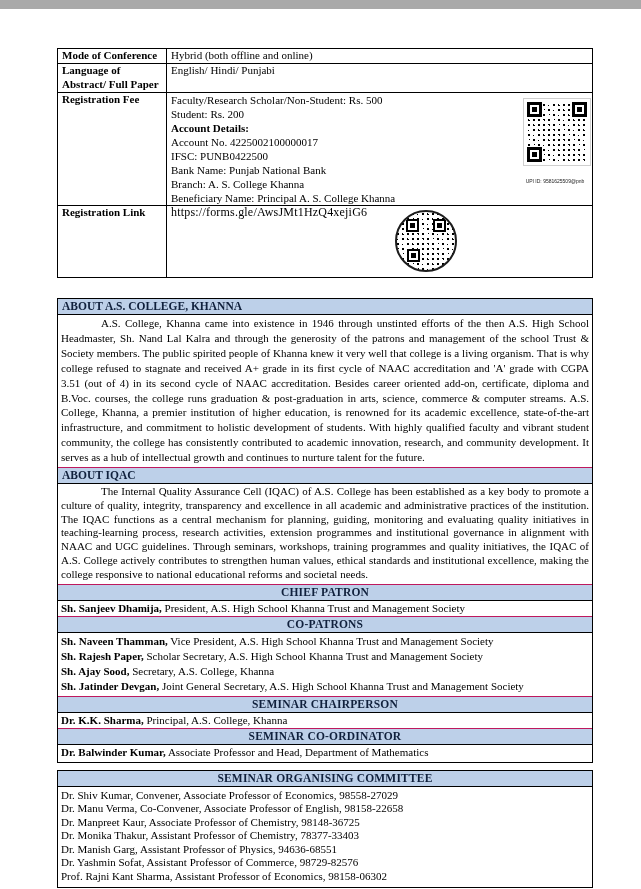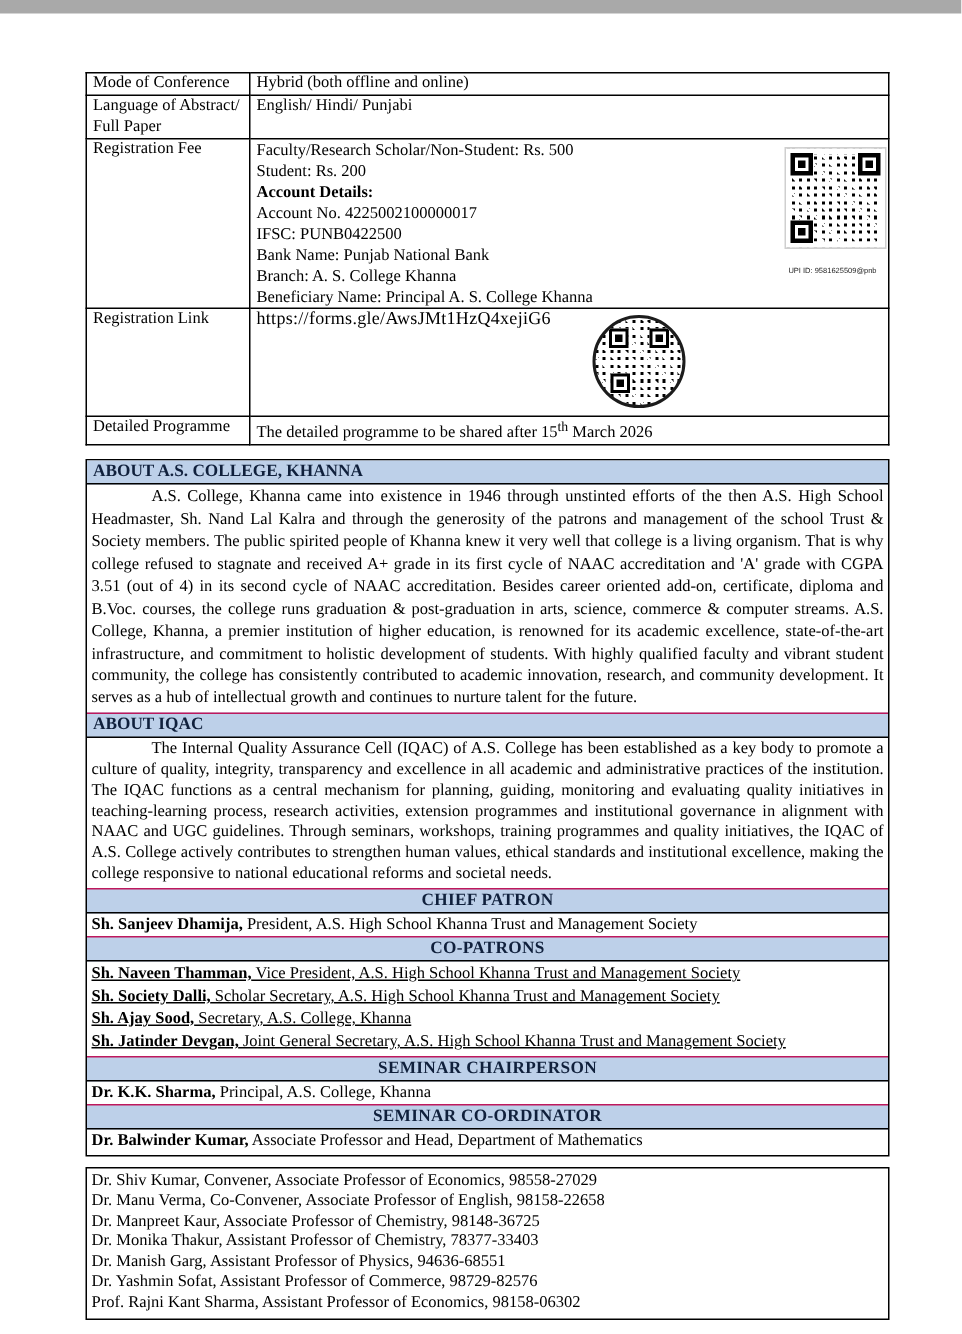--- a/index.html
+++ b/index.html
@@ -8,21 +8,21 @@
     font-family:"Liberation Serif","DejaVu Serif",serif;color:#000;
     -webkit-font-smoothing:antialiased;
   }
   .top-bar{width:641px;height:9px;background:var(--top-bar,#a9a9a9);}
   .content{margin:39px 48px 0 57px;width:536px;}
 
   
   table.info-table{border-collapse:collapse;width:536px;font-size:11px;table-layout:fixed;}
   table.info-table td{border:1px solid #000;vertical-align:top;padding:0 4px;line-height:13.5px;}
   table.info-table{border:1.5px solid #000;}
-  td.lbl{width:100px;}
+  td.lbl{width:100px;font-weight:bold;}
   tr.r-mode td{height:14px;}
   tr.r-lang td{height:28px;}
   tr.r-fee td{height:105px;}
   tr.r-link td{height:71px;}
   tr.r-prog td{height:15px;}
   .fee-cell{position:relative;line-height:11.6px;}
   .fee-cell>div{padding-top:0.5px;}
   .acct-head{font-weight:bold;margin-top:0;}
   .link-cell{position:relative;}
   .link{font-size:12px;letter-spacing:.2px;}
@@ -53,37 +53,37 @@
       repeating-linear-gradient(0deg,#000 0 2px,#fff 2px 5px),
       repeating-linear-gradient(90deg,#000 0 2px,#fff 2px 5px);
     background-blend-mode:lighten;
   }
   .qr-circle .f2{position:absolute;width:13px;height:13px;background:#fff;border:2.5px solid #000;box-sizing:border-box;}
   .qr-circle .f2::after{content:"";position:absolute;inset:1.8px;background:#000;}
   .f2.a{top:7px;left:9px}.f2.b{top:7px;right:9px}.f2.c{bottom:8px;left:10px}
 
   
   .stack{border:1px solid #000;margin-top:0;}
-  .stack1{margin-top:9px;}
+  .stack1{margin-top:20px;}
   .stack2{margin-top:7px;}
   .band{
     background:var(--band-bg,#bdd0e9);color:var(--band-text,#10203c);
     font-weight:bold;font-size:11.5px;line-height:15px;padding:0 4px;
     border-top:1px solid #be185d;border-bottom:1px solid #000;
   }
   .stack > .band:first-child{border-top:none;}
   .band.center{text-align:center;letter-spacing:.2px;}
   .para{
     margin:0;padding:1px 3px 2px 3px;font-size:11px;text-align:justify;text-indent:40px;
   }
   .para.lh15{line-height:14.9px;}
   .para.lh14{line-height:13.8px;}
   .person{font-size:11px;line-height:15px;padding:0 3px;}
   .person.center{}
-  .person-list{padding:1px 3px 2px 3px;text-decoration:underline;}
+  .person-list{padding:1px 3px 2px 3px;}
   .person-list .person{padding:0;}
   .coord-row{padding-bottom:2px;}
   .members{padding:2px 3px 4px 3px;}
   .member{font-size:11px;line-height:13.5px;}
 </style>
 </head>
 <body>
 
 <div class="top-bar"></div>
 
@@ -122,53 +122,50 @@
       <td class="lbl">Registration Link</td>
       <td class="link-cell">
         <span class="link">https://forms.gle/AwsJMt1HzQ4xejiG6</span>
         <div class="qr-circle">
           <i class="f2 a"></i>
           <i class="f2 b"></i>
           <i class="f2 c"></i>
         </div>
       </td>
     </tr>
-    <tr class="r-prog">
-      <td class="lbl">Detailed Programme</td>
-      <td><span>The detailed programme to be shared after 15</span><sup>th</sup><span> March 2026</span></td>
-    </tr>
   </tbody>
     </table>
 
   <div class="stack stack1">
     <div class="band">ABOUT A.S. COLLEGE, KHANNA</div>
     <p class="para lh15">A.S. College, Khanna came into existence in 1946 through unstinted efforts of the then A.S. High School Headmaster, Sh. Nand Lal Kalra and through the generosity of the patrons and management of the school Trust &amp; Society members. The public spirited people of Khanna knew it very well that college is a living organism. That is why college refused to stagnate and received A+ grade in its first cycle of NAAC accreditation and 'A' grade with CGPA 3.51 (out of 4) in its second cycle of NAAC accreditation. Besides career oriented add-on, certificate, diploma and B.Voc. courses, the college runs graduation &amp; post-graduation in arts, science, commerce &amp; computer streams. A.S. College, Khanna, a premier institution of higher education, is renowned for its academic excellence, state-of-the-art infrastructure, and commitment to holistic development of students. With highly qualified faculty and vibrant student community, the college has consistently contributed to academic innovation, research, and community development. It serves as a hub of intellectual growth and continues to nurture talent for the future.</p>
 
     <div class="band">ABOUT IQAC</div>
     <p class="para lh14">The Internal Quality Assurance Cell (IQAC) of A.S. College has been established as a key body to promote a culture of quality, integrity, transparency and excellence in all academic and administrative practices of the institution. The IQAC functions as a central mechanism for planning, guiding, monitoring and evaluating quality initiatives in teaching-learning process, research activities, extension programmes and institutional governance in alignment with NAAC and UGC guidelines. Through seminars, workshops, training programmes and quality initiatives, the IQAC of A.S. College actively contributes to strengthen human values, ethical standards and institutional excellence, making the college responsive to national educational reforms and societal needs.</p>
 
     <div class="band center">CHIEF PATRON</div>
     <div class="person center"><b>Sh. Sanjeev Dhamija,</b><span> President, A.S. High School Khanna Trust and Management Society</span></div>
 
     <div class="band center">CO-PATRONS</div>
     <div class="person-list">
       <div class="person"><b>Sh. Naveen Thamman,</b><span> Vice President, A.S. High School Khanna Trust and Management Society</span></div>
-      <div class="person"><b>Sh. Society Dalli,</b><span> Scholar Secretary, A.S. High School Khanna Trust and Management Society</span></div>
+      <div class="person"><b>Sh. Rajesh Paper,</b><span> Scholar Secretary, A.S. High School Khanna Trust and Management Society</span></div>
       <div class="person"><b>Sh. Ajay Sood,</b><span> Secretary, A.S. College, Khanna</span></div>
       <div class="person"><b>Sh. Jatinder Devgan,</b><span> Joint General Secretary, A.S. High School Khanna Trust and Management Society</span></div>
     </div>
 
     <div class="band center">SEMINAR CHAIRPERSON</div>
     <div class="person center"><b>Dr. K.K. Sharma,</b><span> Principal, A.S. College, Khanna</span></div>
 
     <div class="band center">SEMINAR CO-ORDINATOR</div>
     <div class="person center coord-row"><b>Dr. Balwinder Kumar,</b><span> Associate Professor and Head, Department of Mathematics</span></div>
   </div>
 
   <div class="stack stack2">
+    <div class="band center">SEMINAR ORGANISING COMMITTEE</div>
     <div class="members">
       <div class="member">Dr. Shiv Kumar, Convener, Associate Professor of Economics, 98558-27029</div>
       <div class="member">Dr. Manu Verma, Co-Convener, Associate Professor of English, 98158-22658</div>
       <div class="member">Dr. Manpreet Kaur, Associate Professor of Chemistry, 98148-36725</div>
       <div class="member">Dr. Monika Thakur, Assistant Professor of Chemistry, 78377-33403</div>
       <div class="member">Dr. Manish Garg, Assistant Professor of Physics, 94636-68551</div>
       <div class="member">Dr. Yashmin Sofat, Assistant Professor of Commerce, 98729-82576</div>
       <div class="member">Prof. Rajni Kant Sharma, Assistant Professor of Economics, 98158-06302</div>
 
     </div>

